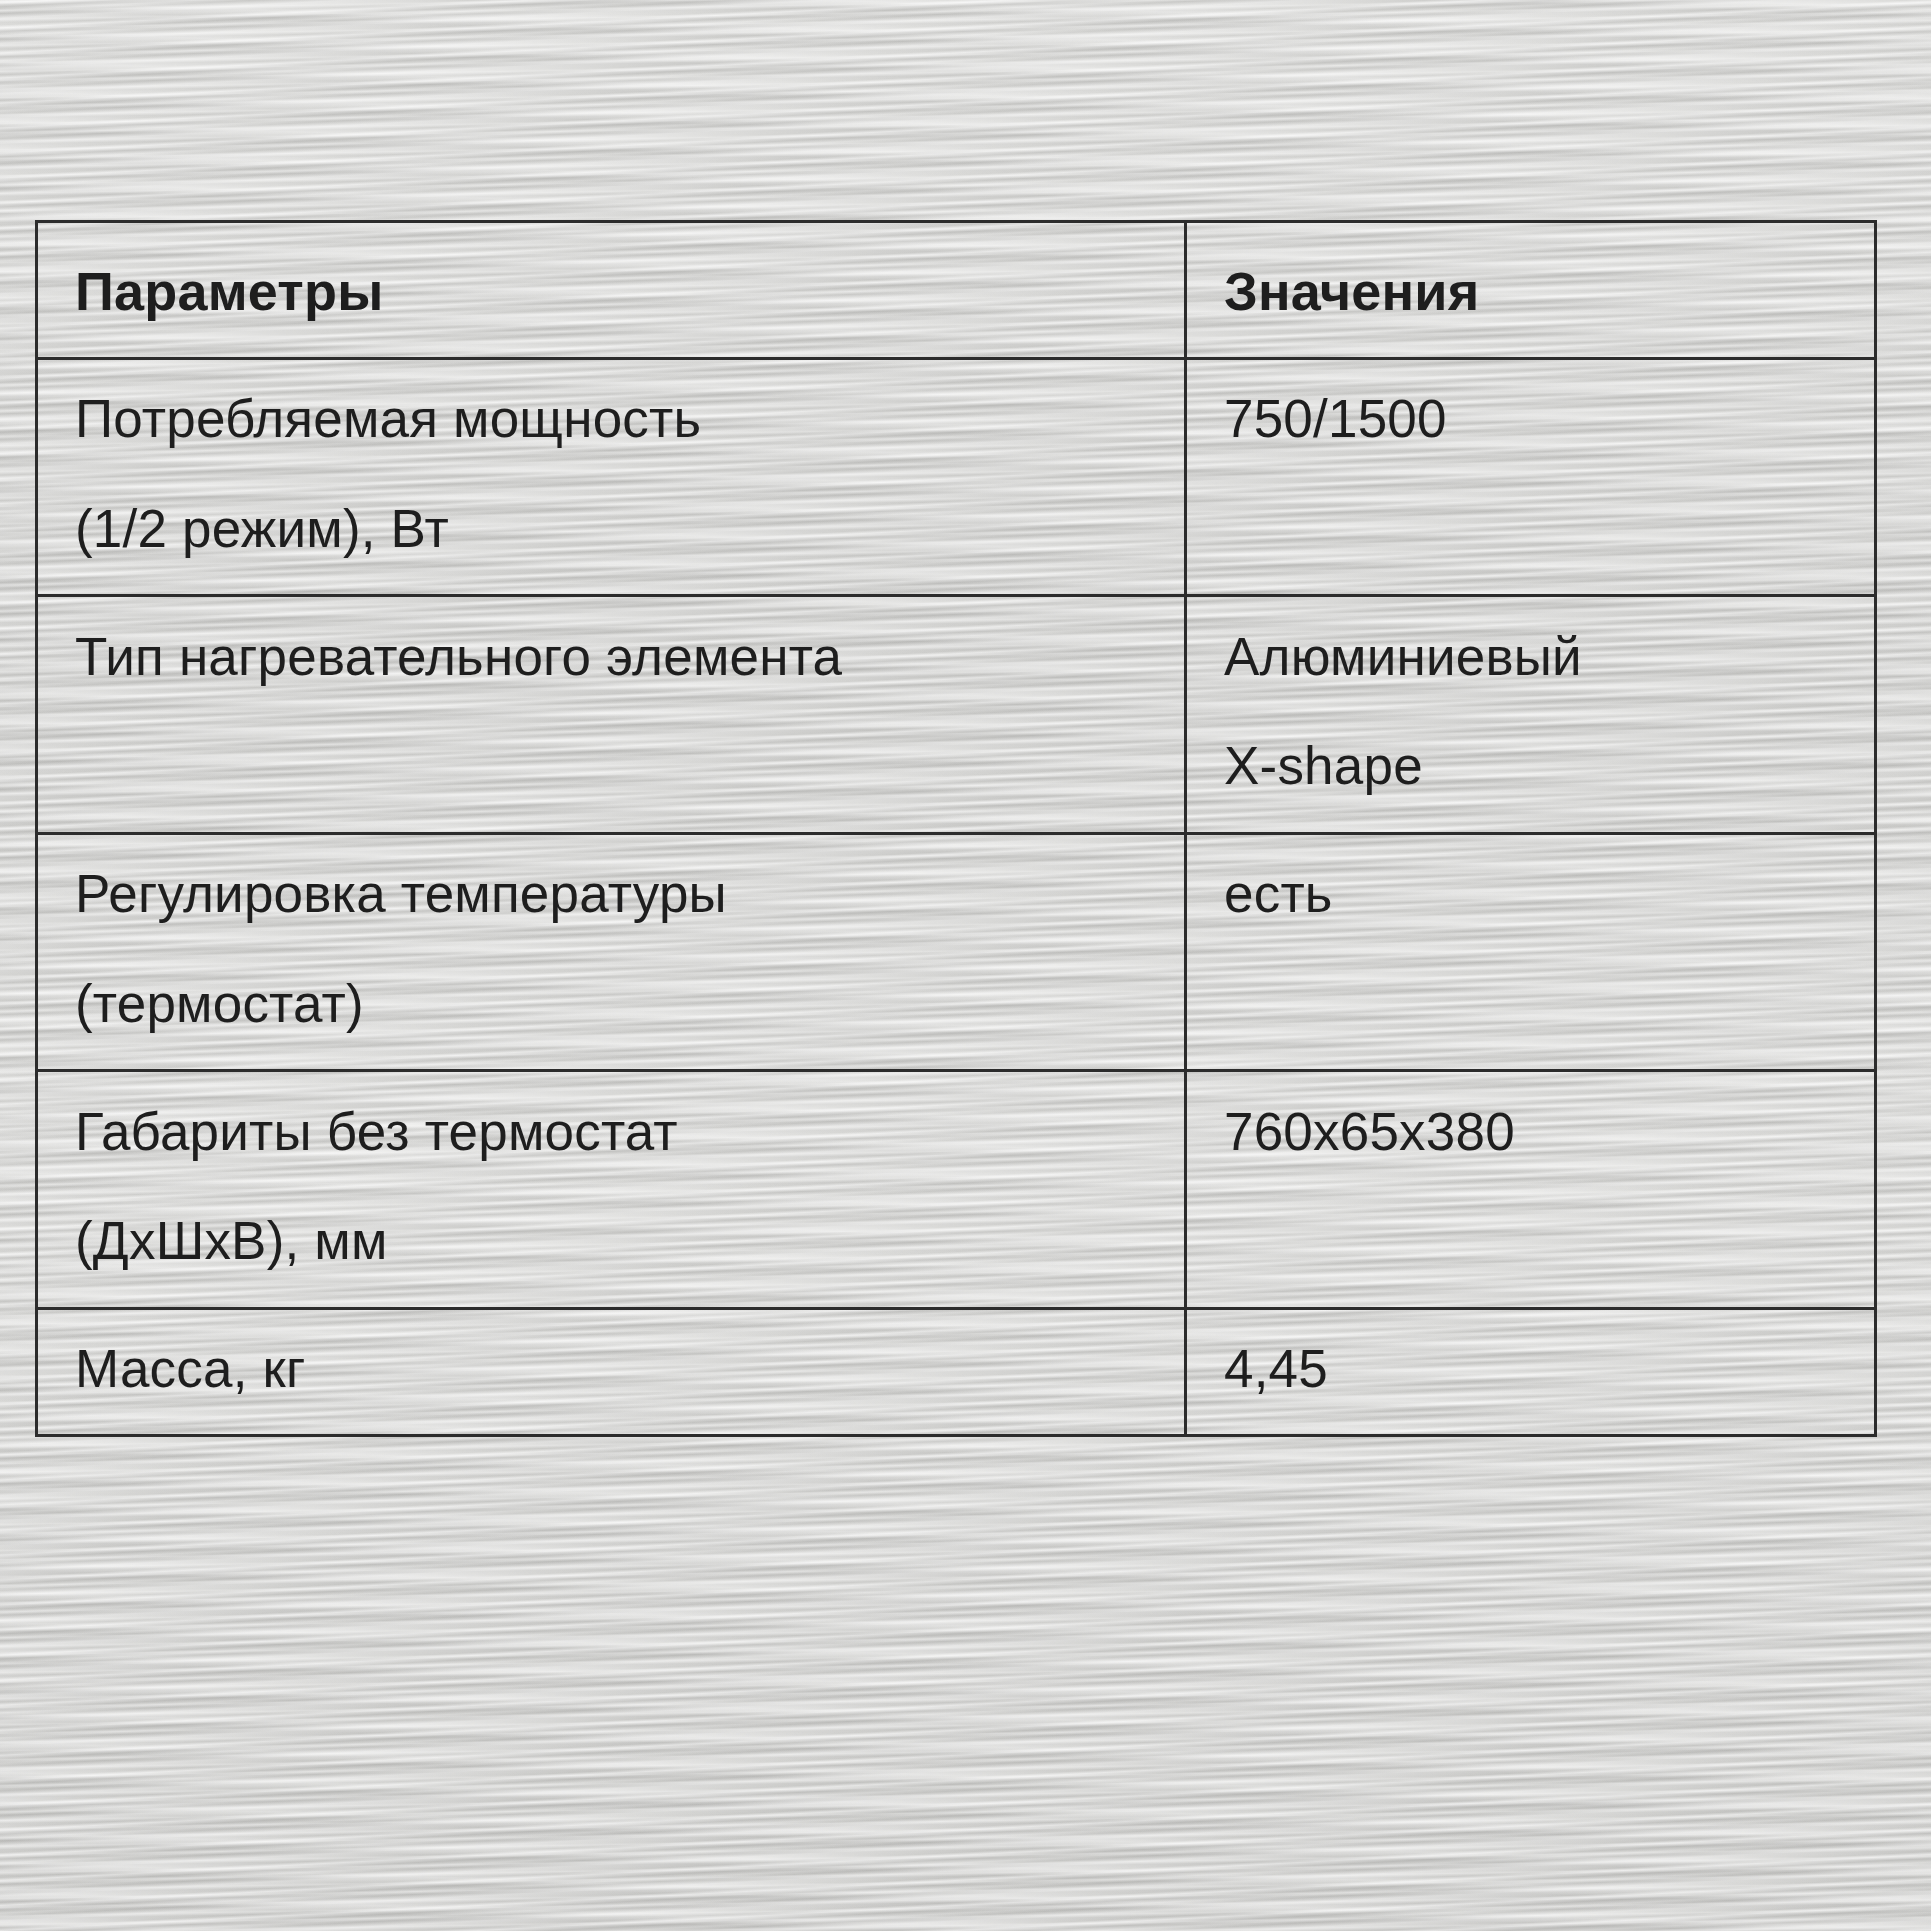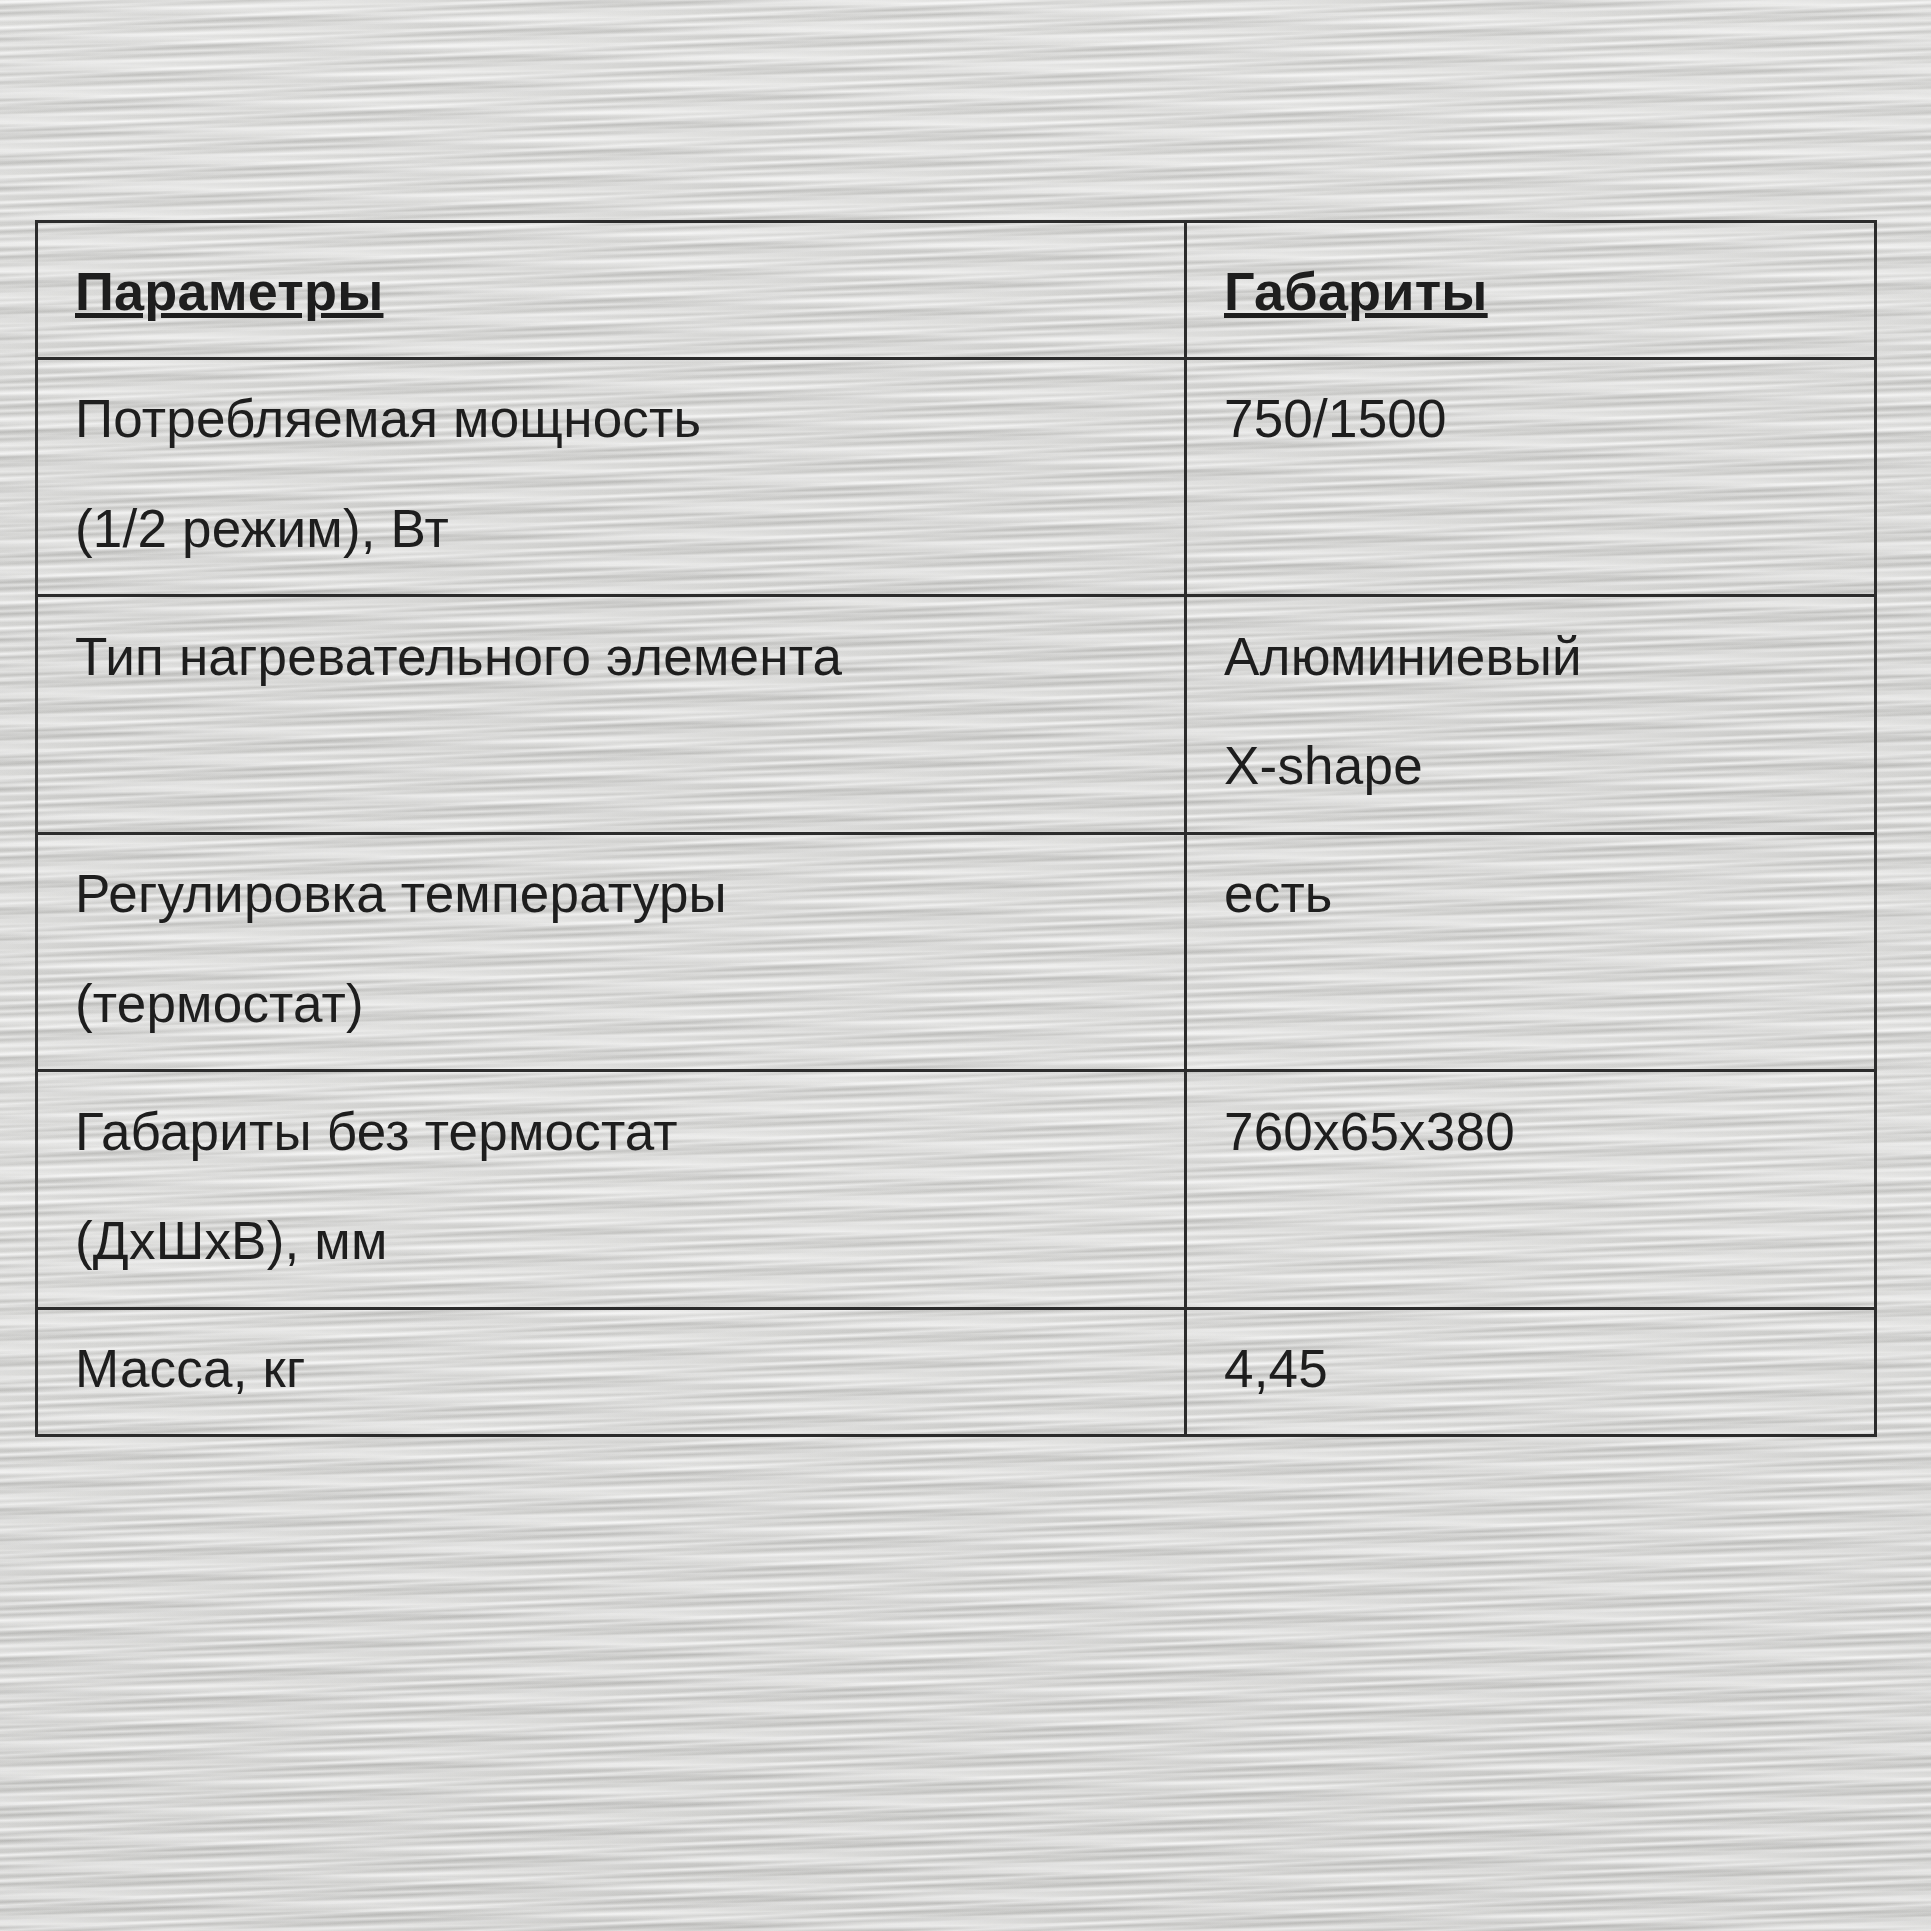--- a/index.html
+++ b/index.html
@@ -80,21 +80,20 @@
     font-size: 53px;
     line-height: 1.52;
     letter-spacing: 0.2px;
     font-weight: 400;
   }
   table.spec-table thead th {
     font-weight: 700;
     padding-top: 27px;
     padding-bottom: 25px;
     font-size: 54px;
-    text-decoration: underline;
   }
   table.spec-table tbody td {
     padding-top: 19.3px;
     padding-bottom: 25px;
   }
   .cell-line { display: block; white-space: pre; }
   .cell-line + .cell-line { margin-top: 29px; }
 </style>
 </head>
 <body>
@@ -104,21 +103,21 @@
 
   <div class="spec-table-wrap">
     <table class="spec-table">
       <colgroup>
         <col class="c1">
         <col class="c2">
       </colgroup>
       <thead>
         <tr>
           <th>Параметры</th>
-          <th>Габариты</th>
+          <th>Значения</th>
         </tr>
       </thead>
       <tbody>
         <tr>
           <td>
             <span class="cell-line">Потребляемая мощность</span>
             <span class="cell-line">(1/2 режим), Вт</span>
           </td>
           <td>
             <span class="cell-line">750/1500</span>

